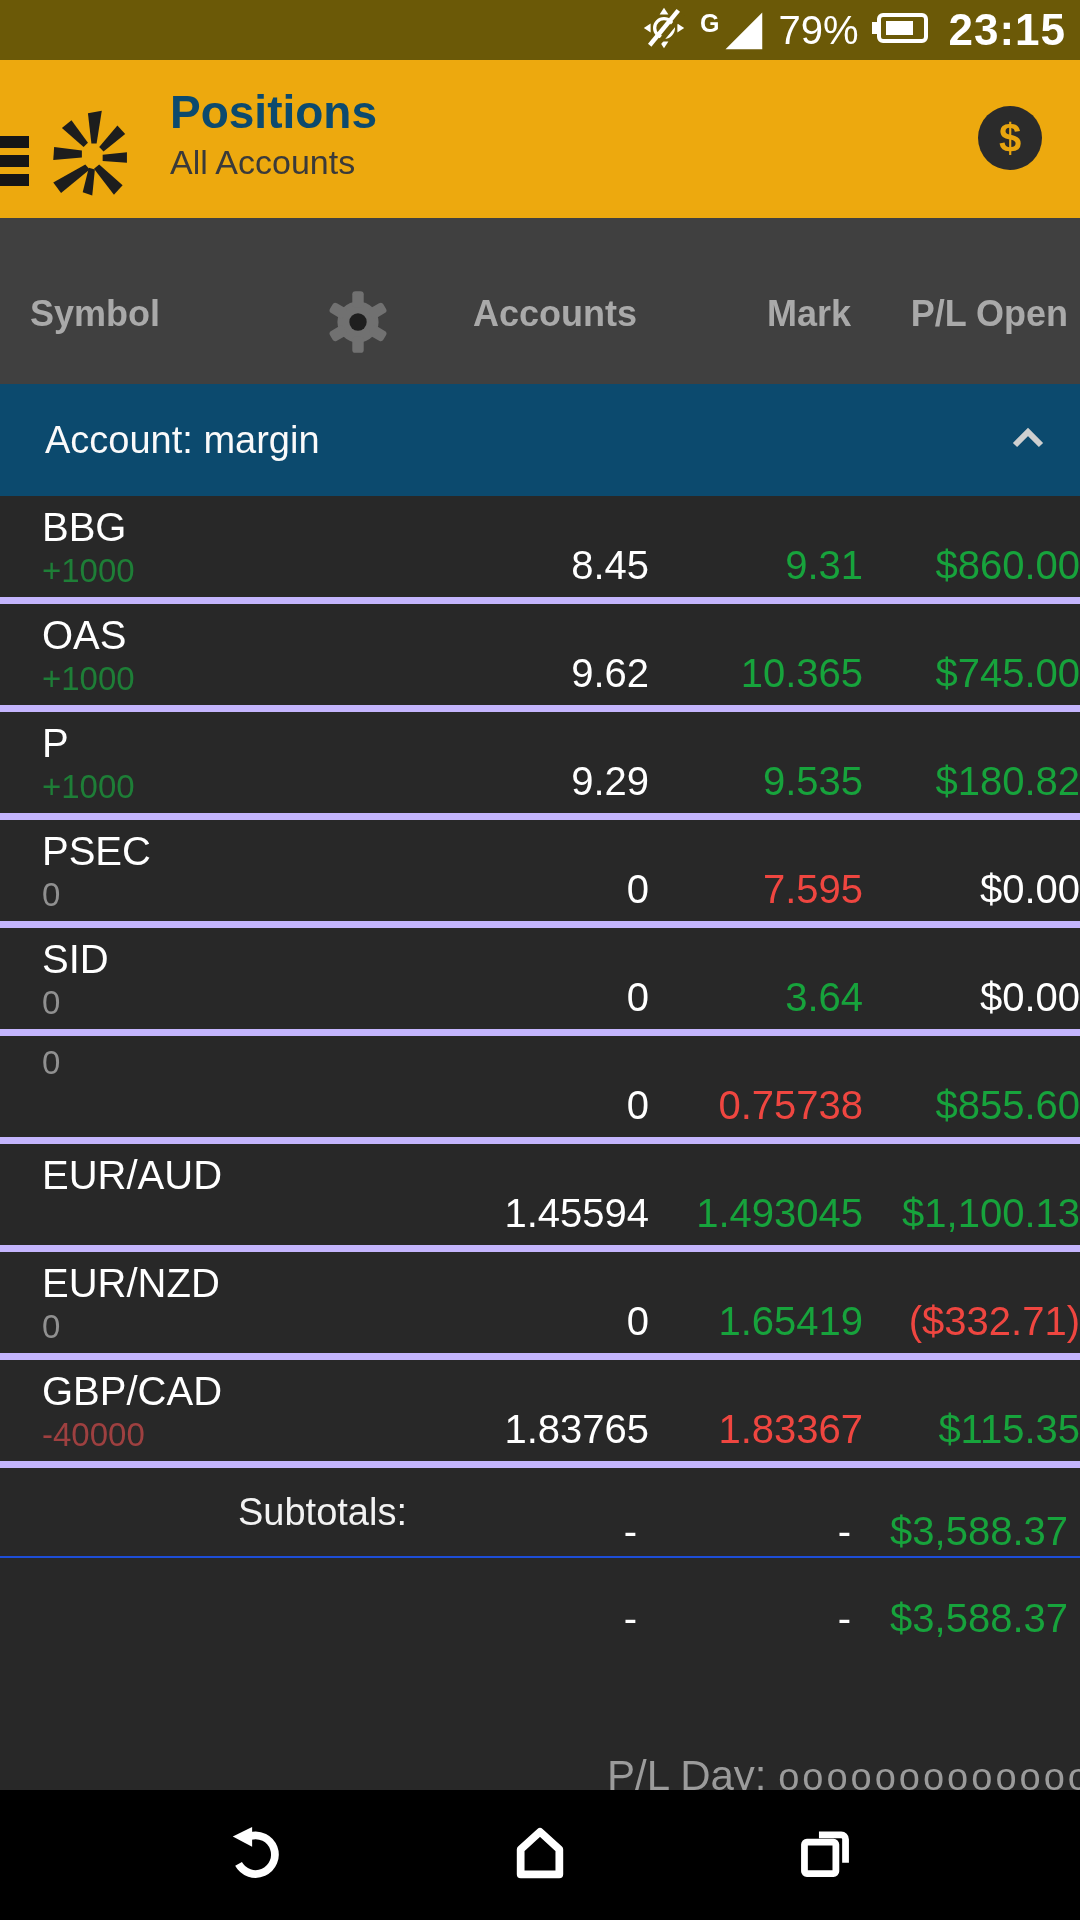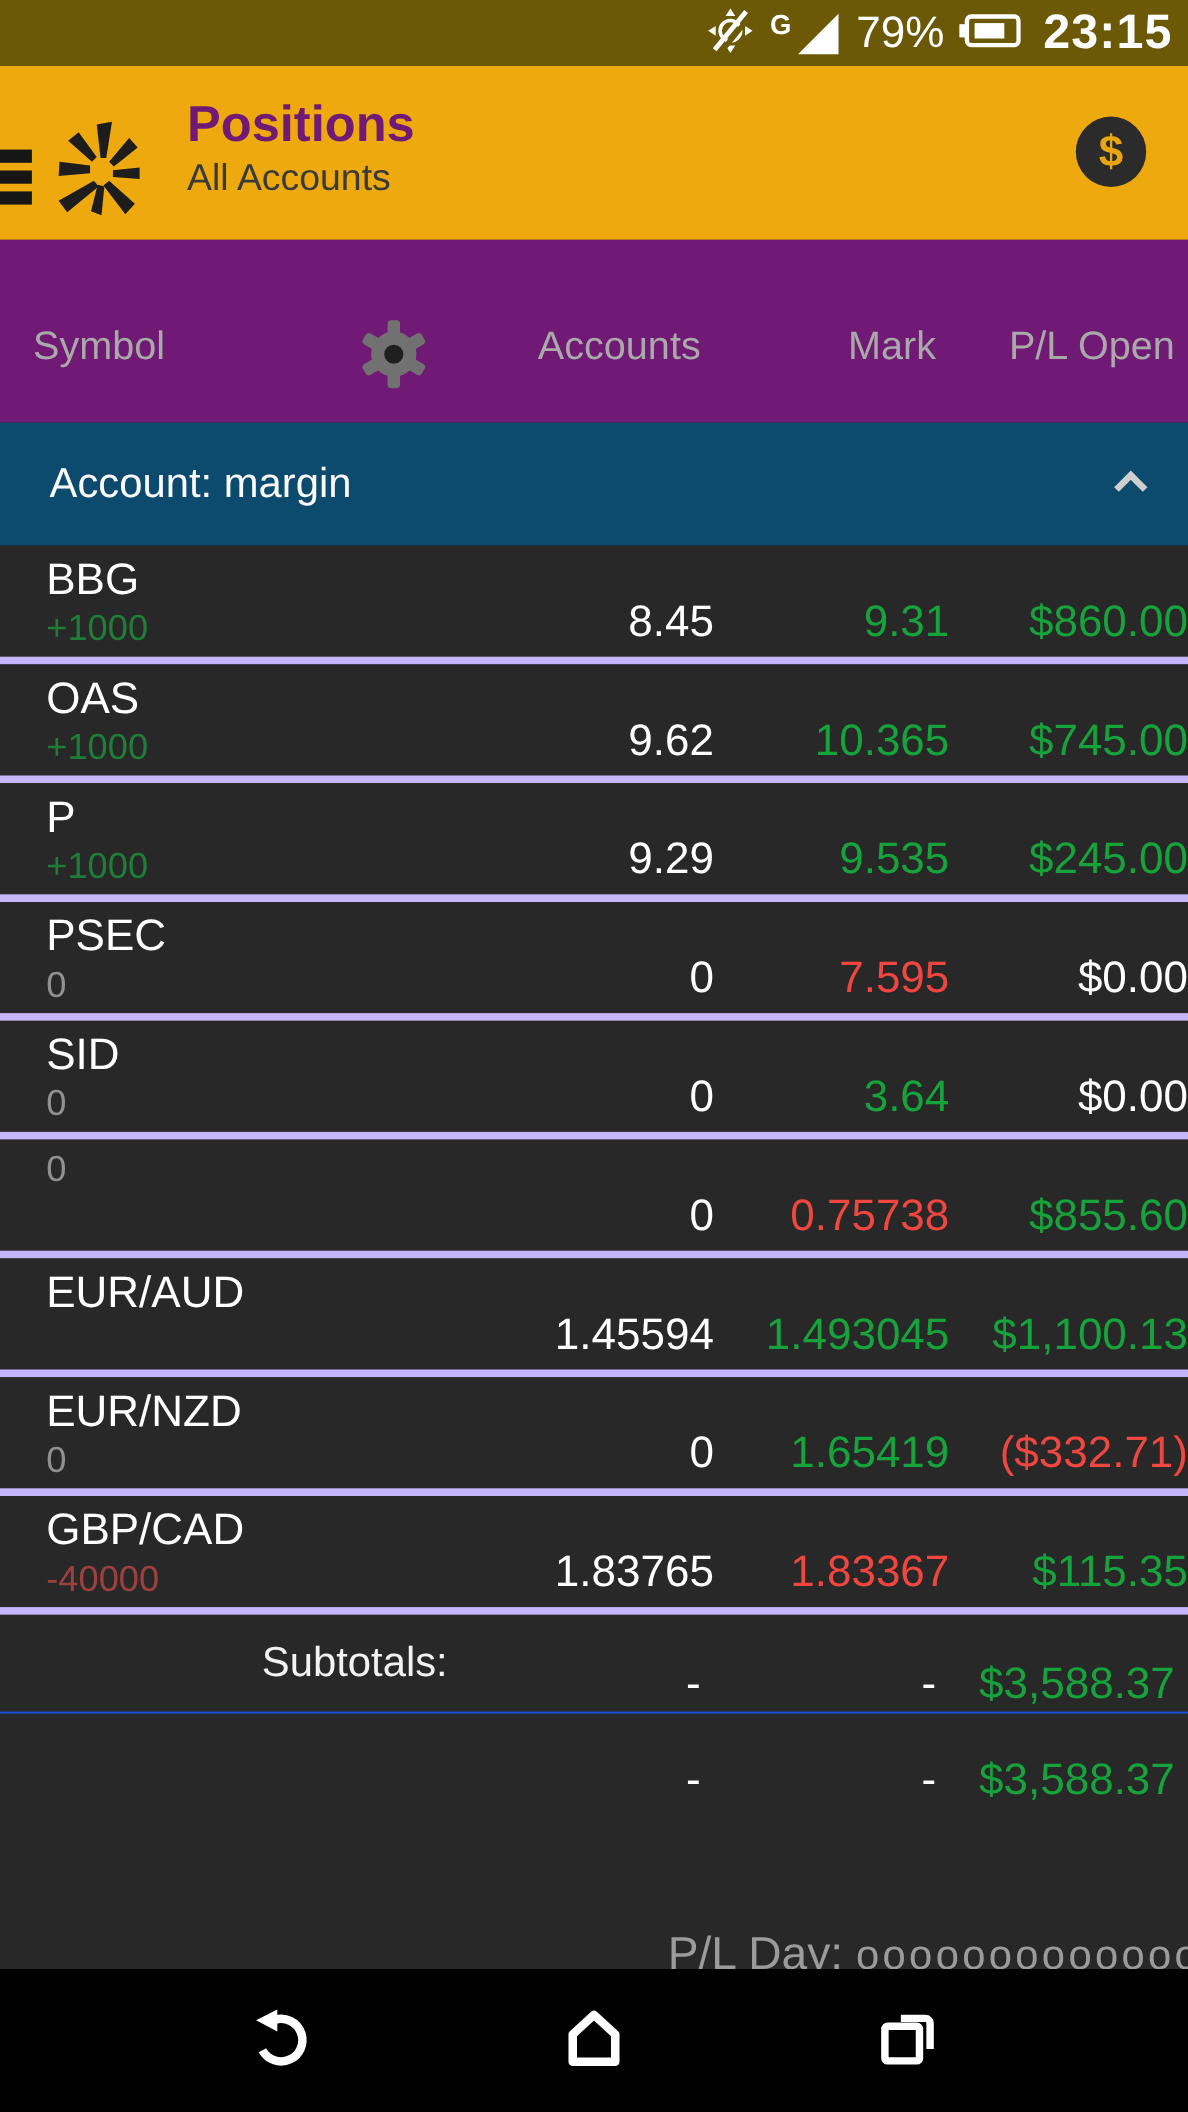--- a/index.html
+++ b/index.html
@@ -13,32 +13,32 @@
   .status-bar .st-batt-text{color:#fff;font-size:40px;}
   .net-wrap{display:flex;align-items:flex-start;}
   .net-letter{color:#fff;font-size:25px;font-weight:bold;margin:2px 3px 0 0;line-height:1;}
 
   
   .app-bar{position:relative;height:158px;background:#EDA90E;}
   .hamburger{position:absolute;left:0;top:76px;width:29px;}
   .hamburger .bar{height:12px;background:#161616;margin-bottom:7px;}
   .logo{position:absolute;left:42px;top:40px;}
   .titles{position:absolute;left:170px;top:26px;}
-  .app-title{color:#701a75;font-size:46px;font-weight:bold;line-height:1.15;}
+  .app-title{color:#0c4a6e;font-size:46px;font-weight:bold;line-height:1.15;}
   .app-subtitle{color:#3a3a3a;font-size:34px;margin-top:4px;}
   .dollar-badge{position:absolute;right:38px;top:46px;width:64px;height:64px;border-radius:50%;
                 background:#2b2b2b;display:flex;align-items:center;justify-content:center;
                 color:#E8A50F;font-size:40px;font-weight:bold;}
 
   
   .grid-row{display:grid;grid-template-columns:437px 200px 214px 217px;
             padding-right:12px;box-sizing:border-box;}
   .cell-num{text-align:right;align-self:center;font-size:40px;color:#fff;margin-top:38px;}
 
-  .col-header{position:relative;height:166px;background:#701a75;align-items:center;}
+  .col-header{position:relative;height:166px;background:#404040;align-items:center;font-weight:bold;}
   .col-header .hdr{color:#A9A9A9;font-size:36px;padding-top:26px;}
   .hdr-sym{padding-left:30px;text-align:left;}
   .hdr-right{text-align:right;}
   .gear{position:absolute;left:326px;top:72px;}
 
   .account-row{height:112px;background:#0c4a6e;display:flex;align-items:center;
                padding-left:45px;box-sizing:border-box;}
   .account-row .acct-label{color:#FAFAFA;font-size:38px;}
   .account-row .chev{margin-left:auto;margin-right:34px;}
 
@@ -183,21 +183,21 @@
     <div class="cell-num" data-color="green">$745.00</div>
   </div>
 
   <div class="pos-row grid-row">
     <div class="sym-cell">
       <span class="symbol">P</span>
       <span class="qty" data-color="green-dim">+1000</span>
     </div>
     <div class="cell-num">9.29</div>
     <div class="cell-num" data-color="green">9.535</div>
-    <div class="cell-num" data-color="green">$245.00</div>
+    <div class="cell-num" data-color="green">$180.82</div>
   </div>
 
   <div class="pos-row grid-row">
     <div class="sym-cell">
       <span class="symbol">PSEC</span>
       <span class="qty" data-color="grey">0</span>
     </div>
     <div class="cell-num">0</div>
     <div class="cell-num" data-color="red">7.595</div>
     <div class="cell-num" data-color="white">$0.00</div>

